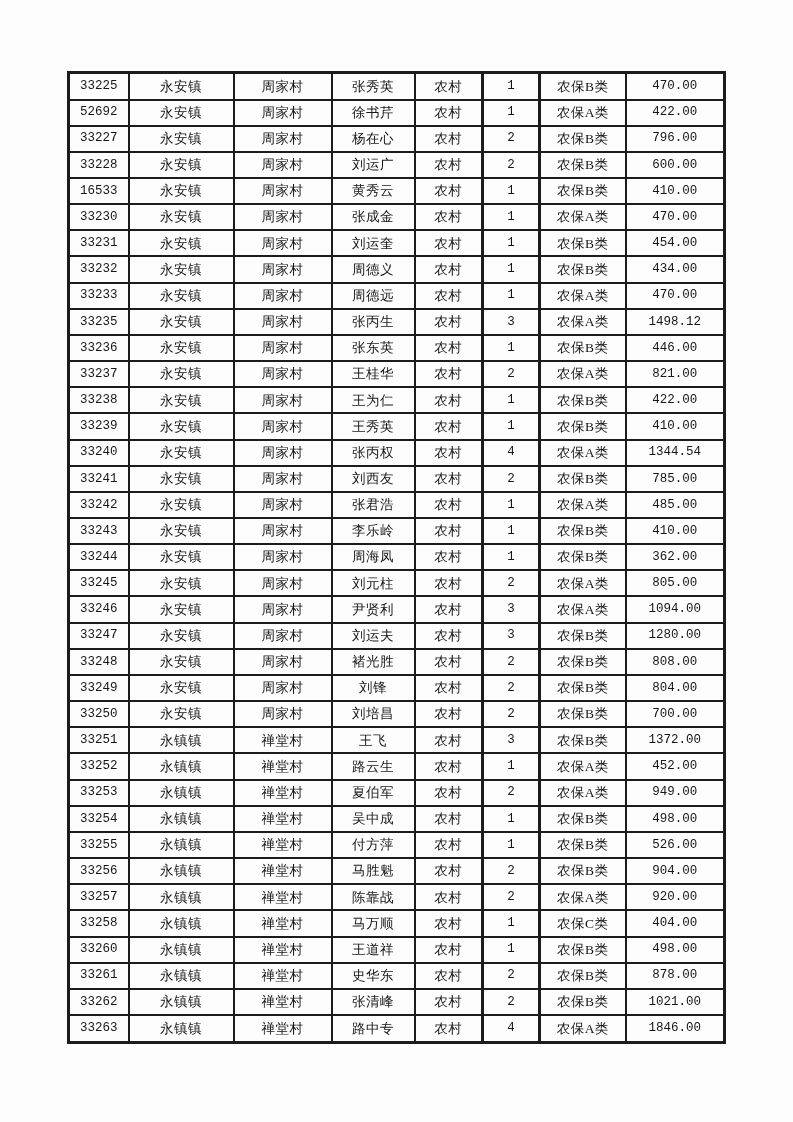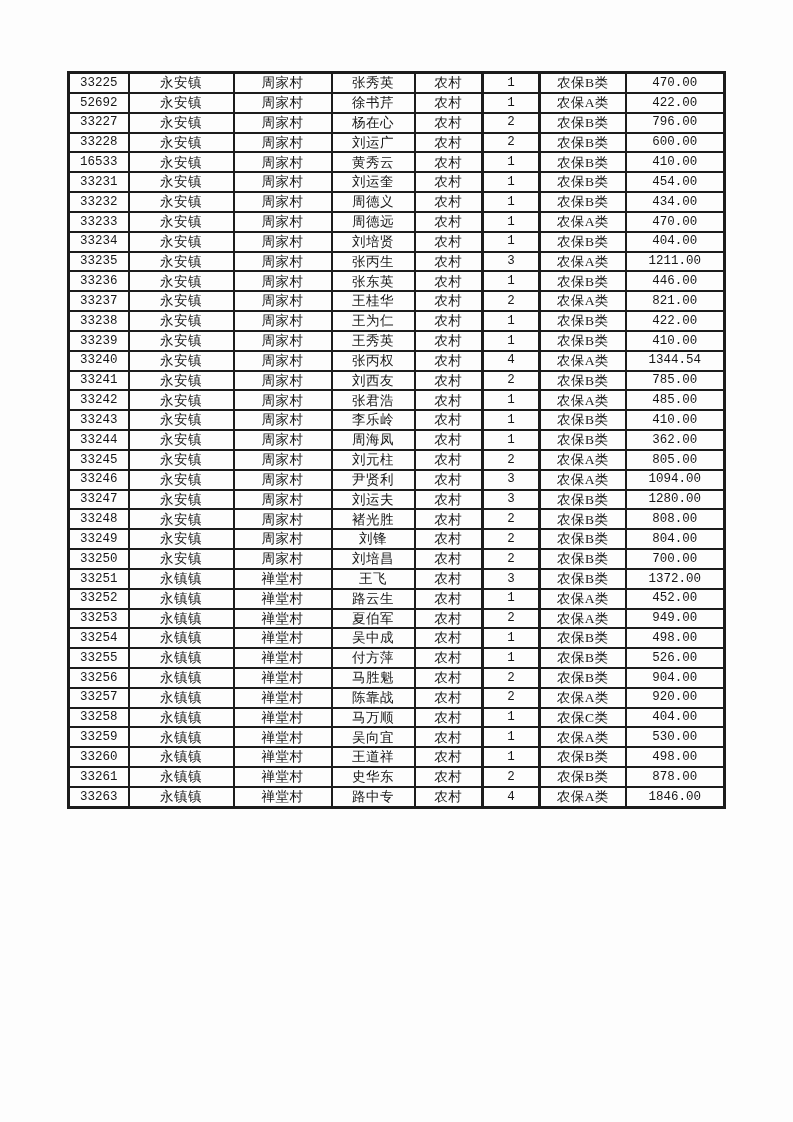--- a/index.html
+++ b/index.html
@@ -17,21 +17,21 @@
   }
   .page {
     position: absolute;
     inset: 0;
   }
   table.roster {
     position: absolute;
     left: 67px;
     top: 71px;
     width: 656px;
-    height: 738px;
+    height: 973px;
     border-collapse: collapse;
     table-layout: fixed;
     border: 3px solid var(--table-border, #1c1c1c);
   }
   table.roster td {
     border: 2px solid var(--table-border, #1c1c1c);
     text-align: center;
     vertical-align: middle;
     padding: 0;
     font-size: 13.5px;
@@ -121,20 +121,30 @@
         <td class="num">16533</td>
         <td>永安镇</td>
         <td>周家村</td>
         <td>黄秀云</td>
         <td>农村</td>
         <td class="num col-count">1</td>
         <td>农保B类</td>
         <td class="num">410.00</td>
       </tr>
         <tr>
+        <td class="num">33230</td>
+        <td>永安镇</td>
+        <td>周家村</td>
+        <td>张成金</td>
+        <td>农村</td>
+        <td class="num col-count">1</td>
+        <td>农保A类</td>
+        <td class="num">470.00</td>
+      </tr>
+        <tr>
         <td class="num">33231</td>
         <td>永安镇</td>
         <td>周家村</td>
         <td>刘运奎</td>
         <td>农村</td>
         <td class="num col-count">1</td>
         <td>农保B类</td>
         <td class="num">454.00</td>
       </tr>
         <tr>
@@ -151,38 +161,28 @@
         <td class="num">33233</td>
         <td>永安镇</td>
         <td>周家村</td>
         <td>周德远</td>
         <td>农村</td>
         <td class="num col-count">1</td>
         <td>农保A类</td>
         <td class="num">470.00</td>
       </tr>
         <tr>
-        <td class="num">33234</td>
-        <td>永安镇</td>
-        <td>周家村</td>
-        <td>刘培贤</td>
-        <td>农村</td>
-        <td class="num col-count">1</td>
-        <td>农保B类</td>
-        <td class="num">404.00</td>
-      </tr>
-        <tr>
         <td class="num">33235</td>
         <td>永安镇</td>
         <td>周家村</td>
         <td>张丙生</td>
         <td>农村</td>
         <td class="num col-count">3</td>
         <td>农保A类</td>
-        <td class="num">1211.00</td>
+        <td class="num">1498.12</td>
       </tr>
         <tr>
         <td class="num">33236</td>
         <td>永安镇</td>
         <td>周家村</td>
         <td>张东英</td>
         <td>农村</td>
         <td class="num col-count">1</td>
         <td>农保B类</td>
         <td class="num">446.00</td>
@@ -401,48 +401,48 @@
         <td class="num">33258</td>
         <td>永镇镇</td>
         <td>禅堂村</td>
         <td>马万顺</td>
         <td>农村</td>
         <td class="num col-count">1</td>
         <td>农保C类</td>
         <td class="num">404.00</td>
       </tr>
         <tr>
-        <td class="num">33259</td>
-        <td>永镇镇</td>
-        <td>禅堂村</td>
-        <td>吴向宜</td>
-        <td>农村</td>
-        <td class="num col-count">1</td>
-        <td>农保A类</td>
-        <td class="num">530.00</td>
-      </tr>
-        <tr>
         <td class="num">33260</td>
         <td>永镇镇</td>
         <td>禅堂村</td>
         <td>王道祥</td>
         <td>农村</td>
         <td class="num col-count">1</td>
         <td>农保B类</td>
         <td class="num">498.00</td>
       </tr>
         <tr>
         <td class="num">33261</td>
         <td>永镇镇</td>
         <td>禅堂村</td>
         <td>史华东</td>
         <td>农村</td>
         <td class="num col-count">2</td>
         <td>农保B类</td>
         <td class="num">878.00</td>
+      </tr>
+        <tr>
+        <td class="num">33262</td>
+        <td>永镇镇</td>
+        <td>禅堂村</td>
+        <td>张清峰</td>
+        <td>农村</td>
+        <td class="num col-count">2</td>
+        <td>农保B类</td>
+        <td class="num">1021.00</td>
       </tr>
         <tr>
         <td class="num">33263</td>
         <td>永镇镇</td>
         <td>禅堂村</td>
         <td>路中专</td>
         <td>农村</td>
         <td class="num col-count">4</td>
         <td>农保A类</td>
         <td class="num">1846.00</td>

